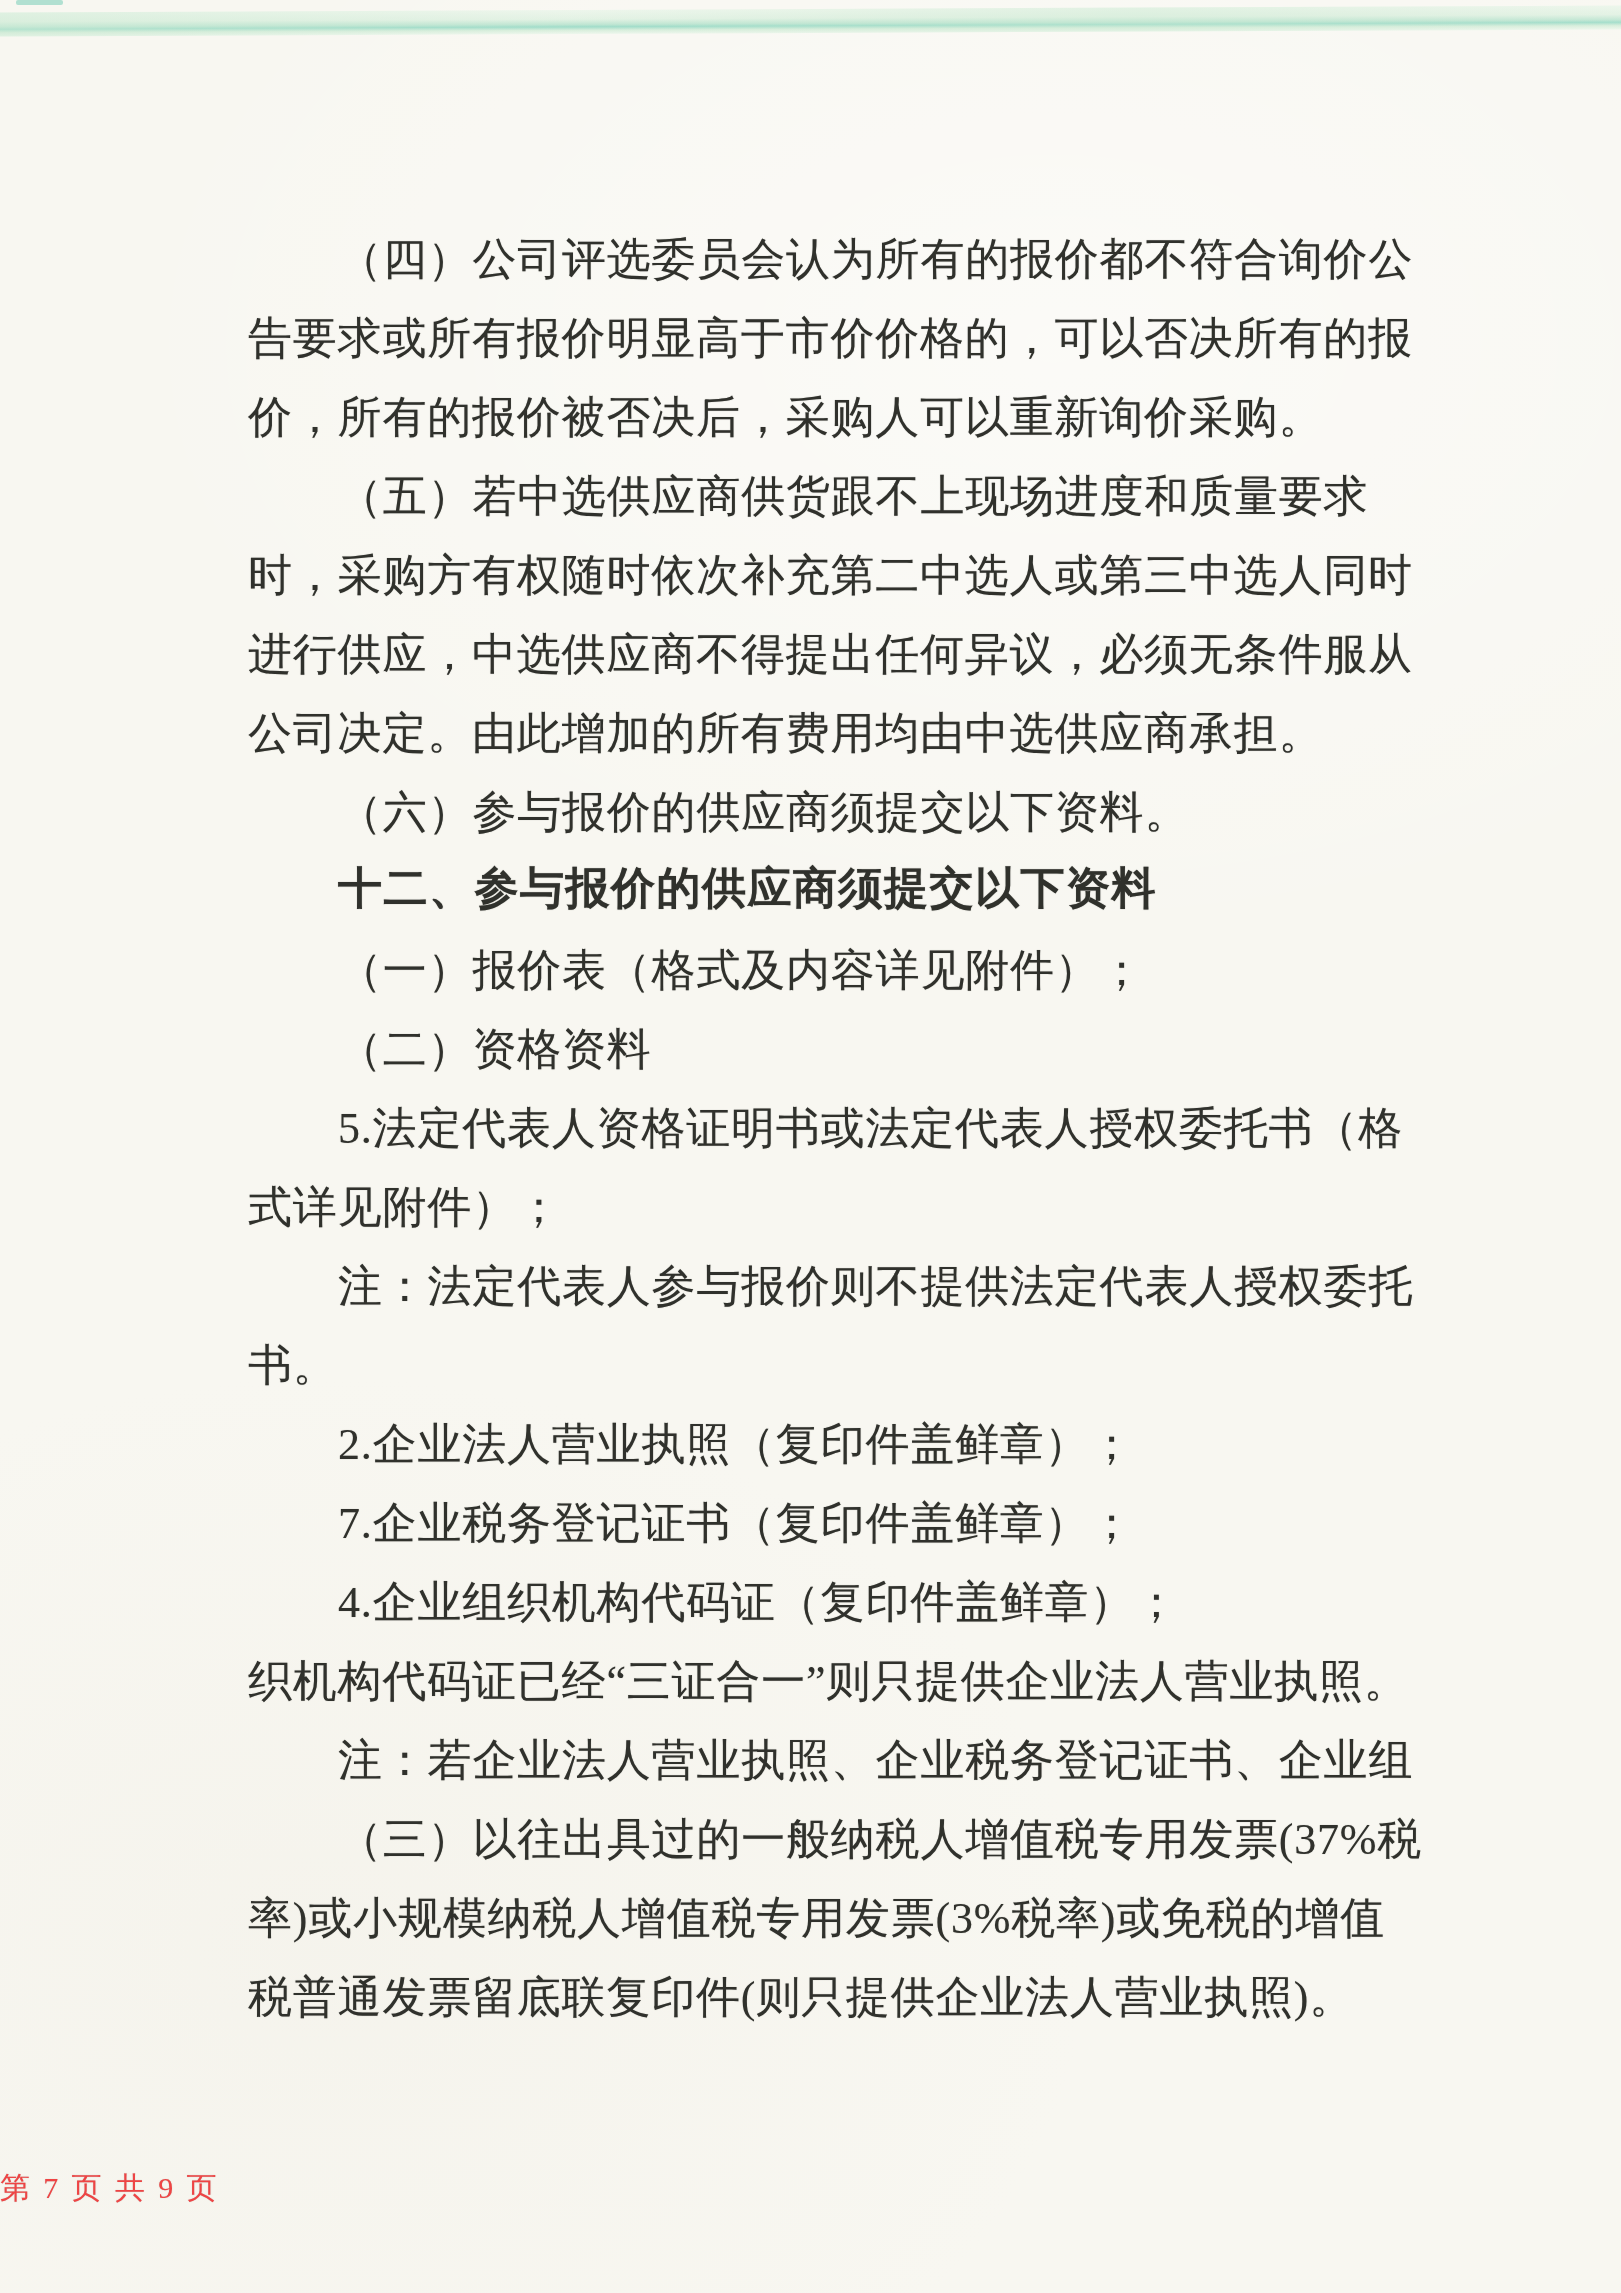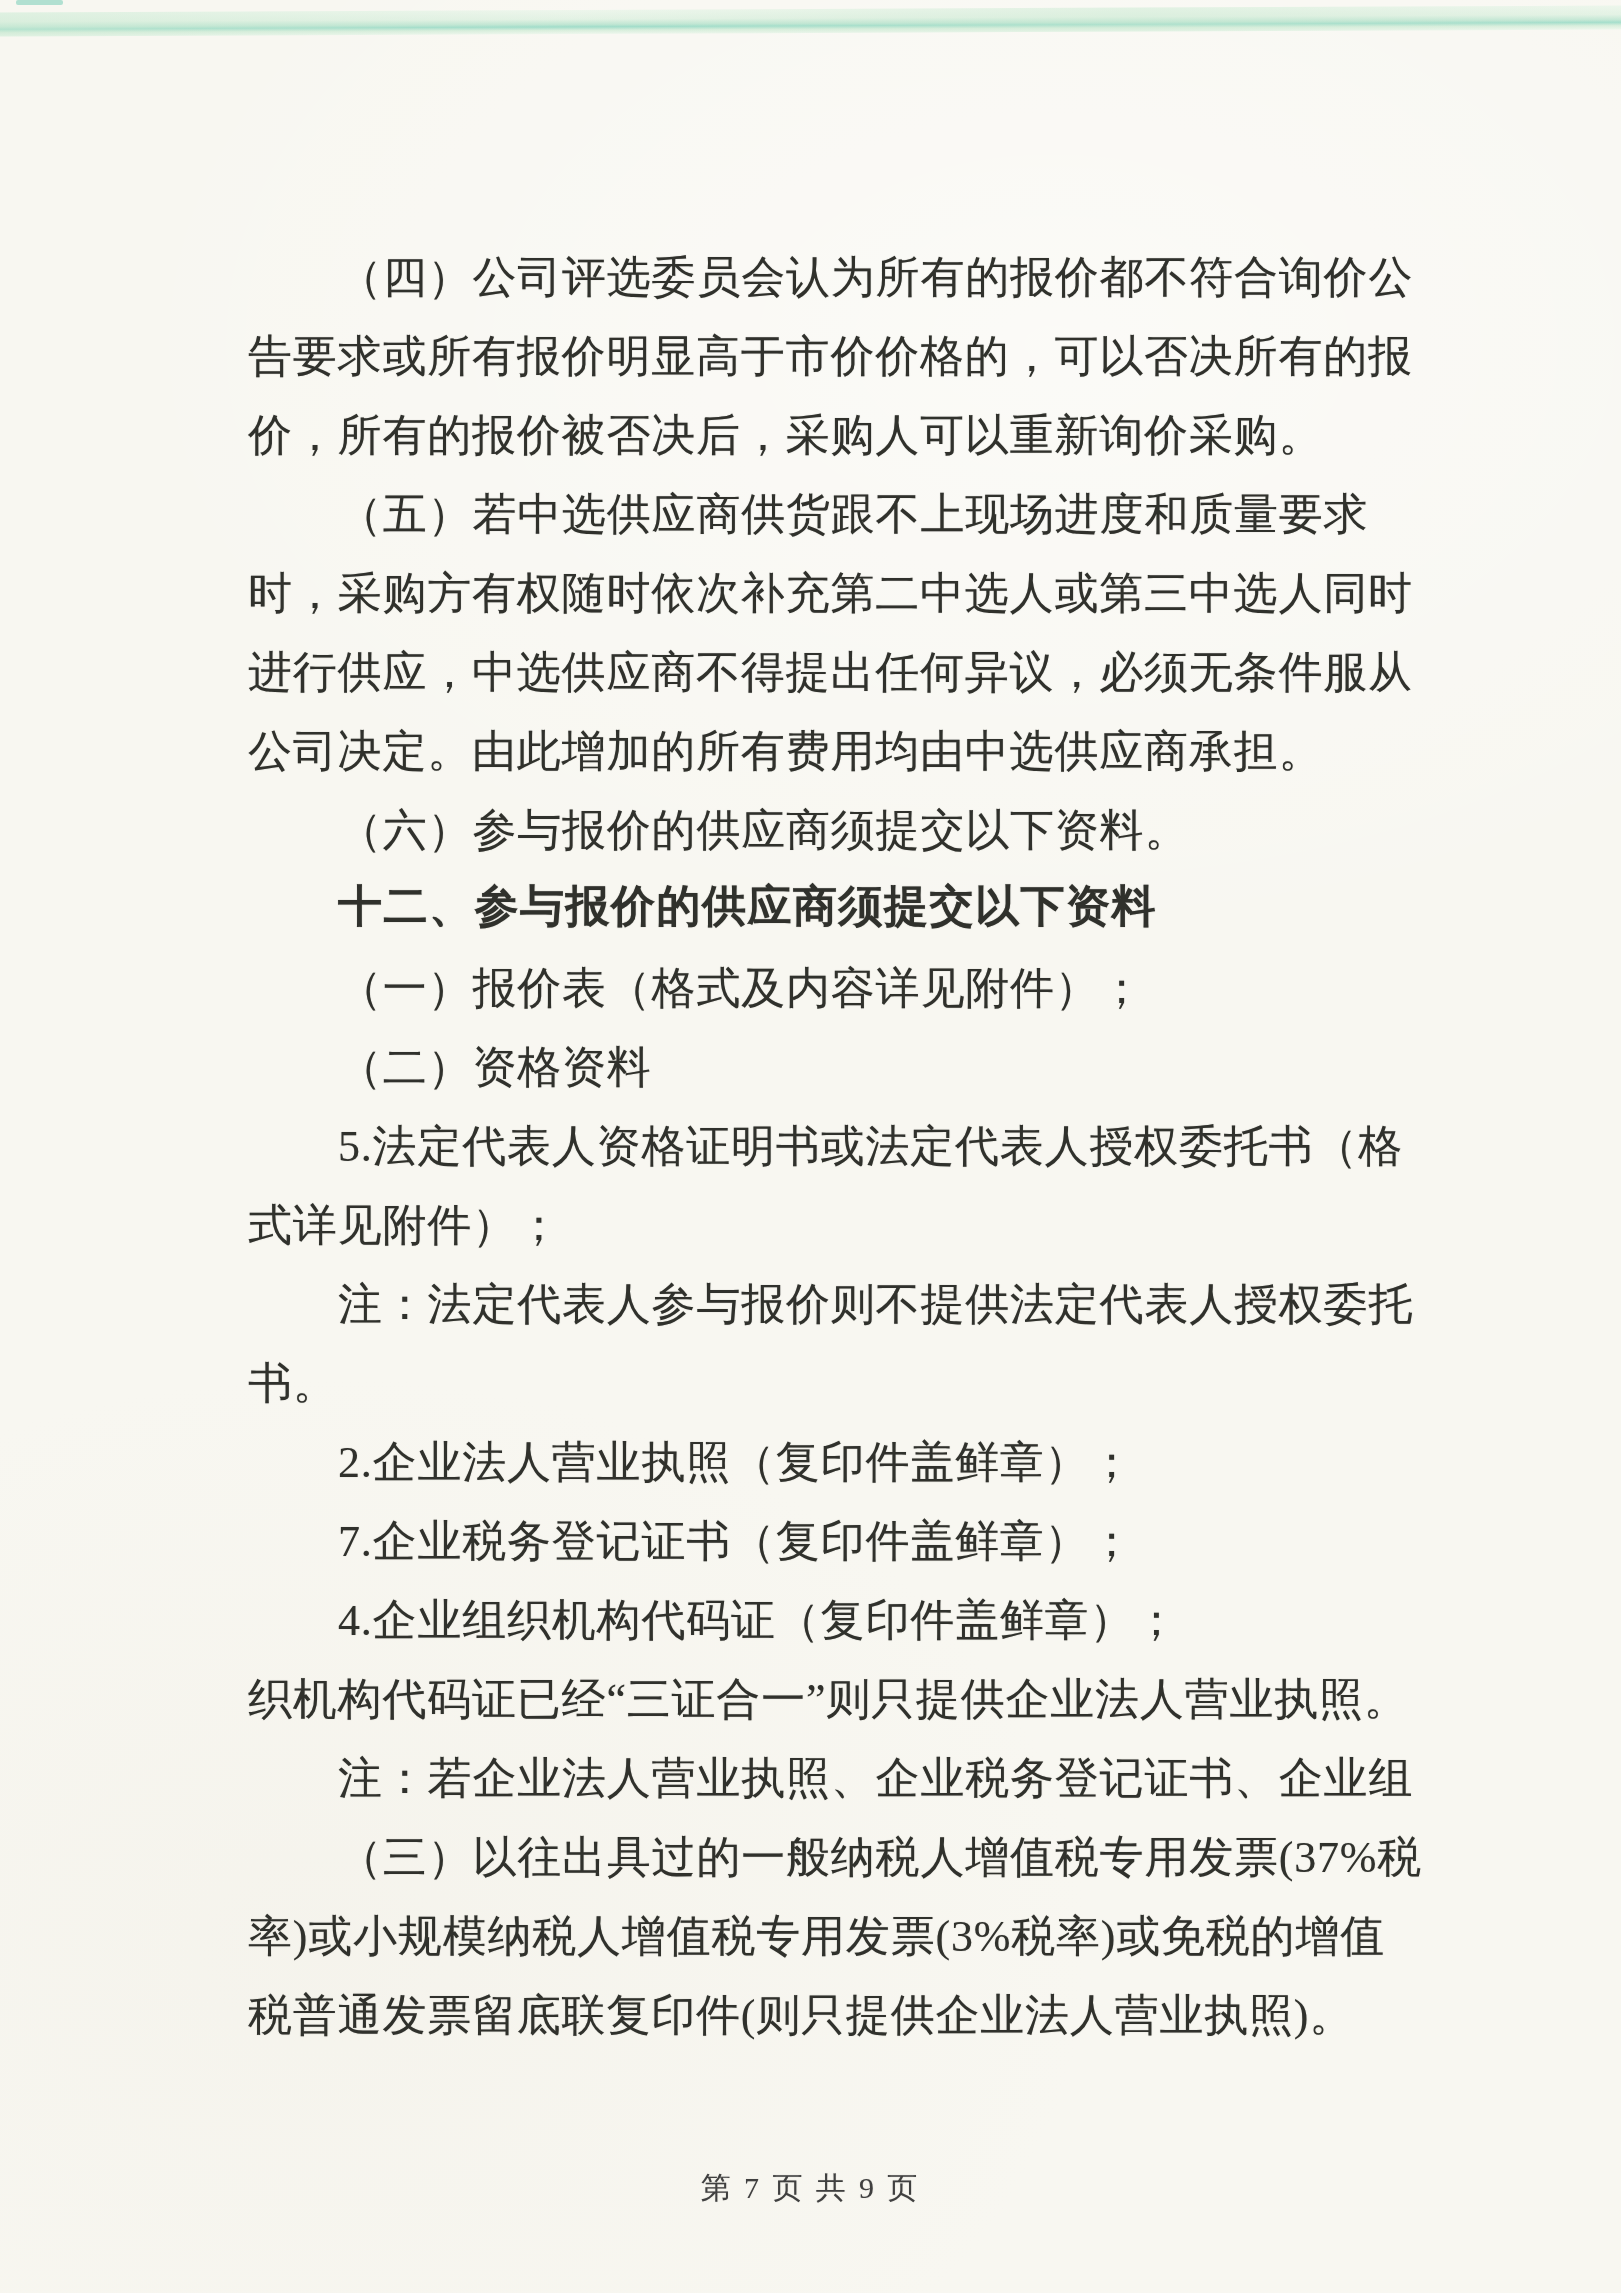--- a/index.html
+++ b/index.html
@@ -40,21 +40,21 @@
     width: 1643px;
     height: 23.5px;
     transform: rotate(-0.25deg);
     background:
       linear-gradient(90deg, rgba(210,236,216,0.55) 0%, rgba(233,246,234,0.15) 35%, rgba(210,236,216,0.45) 70%, rgba(233,246,234,0.2) 100%),
       linear-gradient(180deg, #eef6ec 0%, #e2f1e3 38%, #b9e3cf 60%, #94d8c4 70%, #d6edda 84%, #f0f7ee 100%);
   }
   .doc {
     position: absolute;
     left: 248px;
-    top: 238px;
+    top: 220px;
     width: 1166px;
     font-size: 44px;
     line-height: 79px;
     color: #30312c;
     letter-spacing: 0.8px;
     text-shadow: 0 0 1px rgba(48,49,44,0.38);
   }
   .line {
     height: 79px;
     white-space: nowrap;
@@ -66,23 +66,22 @@
     font-weight: 700;
     font-family: Liberation Mono, monospace;
     letter-spacing: 1.5px;
     text-shadow: 0 0 1px rgba(48,49,44,0.55);
   }
   .page-footer {
     position: absolute;
     top: 2168px;
     left: 0;
     width: 100%;
-    text-align: center;
     font-size: 30px;
-    color: #404040;
+    color: #ef4444;
     letter-spacing: 2.9px;
     text-shadow: 0 0 1px rgba(69,70,63,0.3);
   }
 </style>
 </head>
 <body>
 
 <div class="page">
   <div class="corner-mark"></div>
   <div class="top-band"></div>

